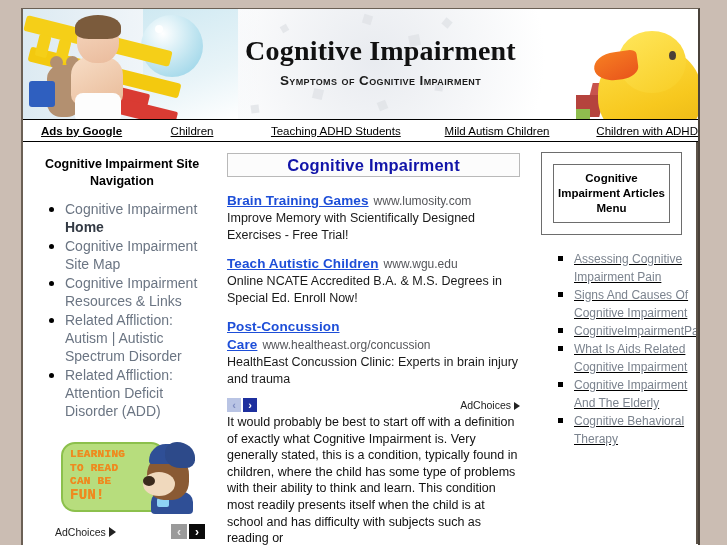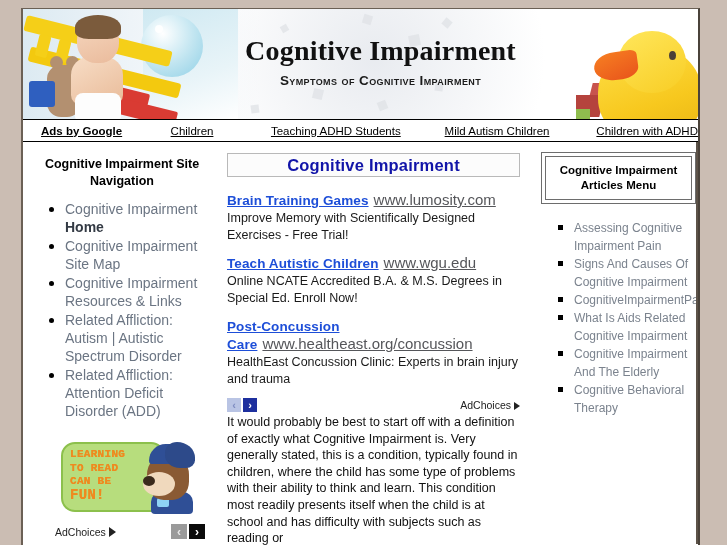--- a/index.html
+++ b/index.html
@@ -205,48 +205,48 @@
   }
   .page-title-box span {
     font-size:16.5px; font-weight:700; color:#1114a8; letter-spacing:.2px;
   }
   .ad-block { margin-bottom: 11px; }
   .ad-title {
     font-size:13.5px; font-weight:700; color:#1d4ed8; text-decoration:underline;
     letter-spacing:.1px;
   }
   .ad-url {
-    font-size:15px; color:#55565a; text-decoration:underline; margin-left:5px;
+    font-size:12px; color:#55565a; margin-left:5px;
     letter-spacing:0;
   }
   .ad-desc {
     font-size:12.5px; color:#1a1a1a; line-height:16.5px; margin-top:1px;
   }
   .mid-footer { display:flex; align-items:center; margin-top:2px; }
   .mid-arrows { display:flex; }
   .mid-arrow { width:14px; height:14px; display:flex; align-items:center; justify-content:center;
                font-size:11px; font-weight:700; line-height:1; }
   .ma-light { background:#b9c4e4; color:#7e8cc0; }
   .ma-dark  { background:#1d2f9e; color:#ffffff; margin-left:2px; }
   .mid-adc { margin-left:auto; font-size:10.5px; color:#222; white-space:nowrap; }
   .body-copy {
     font-size:12.5px; color:#111; line-height:16.6px; margin-top:2px;
   }
 
   
   .articles-box {
-    border:1px solid #6d6d6d; background:#fff; padding:3px;
-    width:155px; margin: 0 0 0 3px;
+    border:1px solid #6d6d6d; background:#fff; padding:11px;
+    width:141px; margin: 0 0 0 3px;
   }
   .articles-box .inner2 {
     border:1px solid #6d6d6d; padding:6px 4px;
     text-align:center; font-size:11.5px; font-weight:700; color:#000; line-height:15px;
   }
   ul.artlist { list-style: square; margin:14px 0 0 0; padding-left: 36px; }
-  ul.artlist li { margin-bottom: 0px; }
+  ul.artlist li { margin-bottom: 0px; text-decoration: underline; }
   ul.artlist li a {
     color:#7b838e; text-decoration:none; font-size:12px; line-height:16px;
     white-space:normal;
   }
   ul.artlist li.nowrap a { white-space:nowrap; }
 </style>
 </head>
 <body>
 
 <div id="page">

